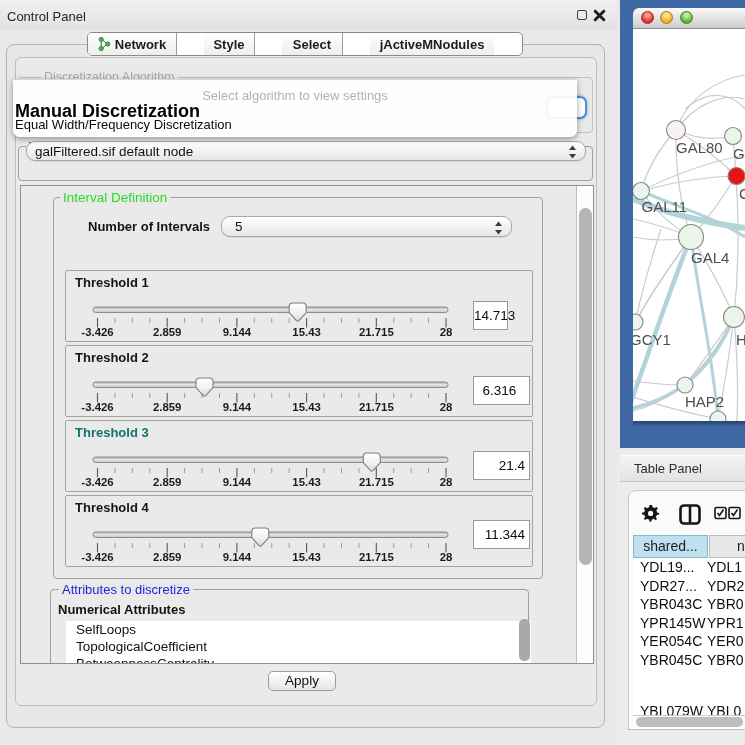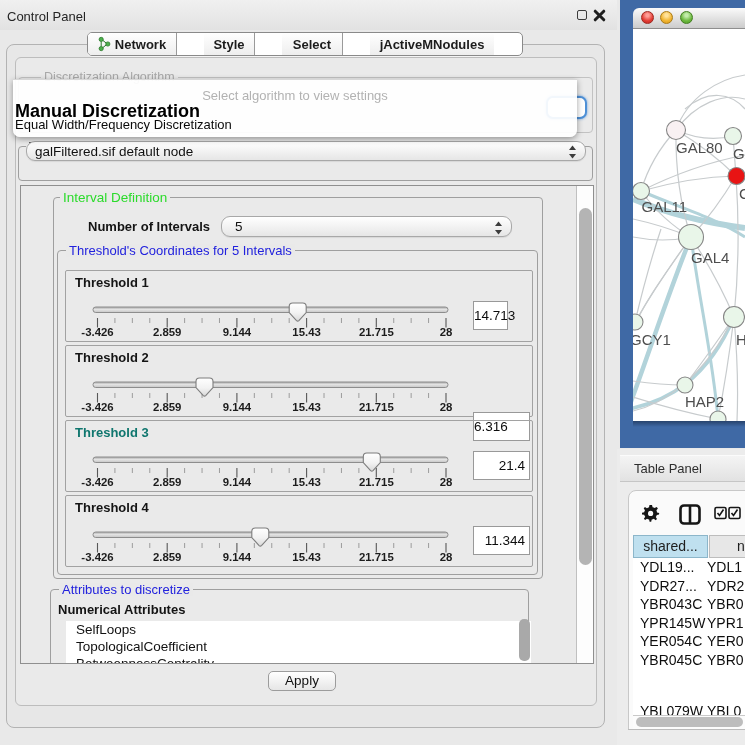--- a/index.html
+++ b/index.html
@@ -68,23 +68,20 @@
         <span style="left:6px;color:#2bdb2b;font-size:13.5px;">Interval Definition</span>
       </div>
   <div class="abs" style="left:67px;top:33px;font-size:13px;font-weight:bold;color:#141414;">Number of Intervals</div>
   <div class="cbx" style="left:200px;top:30px;width:291px;height:21px;line-height:20px;padding-left:13px;">5
     <svg class="abs" style="right:8px;top:3.5px;" width="9" height="14" viewBox="0 0 9 14">
           <path d="M4.5 0.5 L8 5 L1 5 Z" fill="#3c3c3c"></path>
           <path d="M4.5 13.5 L1 9 L8 9 Z" fill="#3c3c3c"></path>
         </svg>
   </div>
 
-  <div class="grp" style="left:36px;top:64px;width:481px;height:325px;">
-        <span style="left:8px;color:#2222dd;">Threshold's Coordinates for 5 Intervals</span>
-      </div>
 
   <div class="abs" style="left:44px;top:84px;width:468px;height:72px;border:1px solid #a2a2a2;border-radius:2px;">
         <div class="abs" style="left:9px;top:4px;font-size:13px;font-weight:bold;color:#141414;">Threshold 1</div>
         <svg class="abs" style="left:0;top:0;" width="468" height="72" viewBox="0 0 468 72">
           <defs>
             <linearGradient id="tg" x1="0" y1="0" x2="0" y2="1">
               <stop offset="0" stop-color="#a8a8a8"></stop>
               <stop offset="0.45" stop-color="#e3e3e3"></stop>
               <stop offset="1" stop-color="#c6c6c6"></stop>
             </linearGradient>
@@ -114,21 +111,21 @@
           <path d="M48.92 47 V52 M66.35 47 V52 M83.78 47 V52 M118.62 47 V52 M136.05 47 V52 M153.48 47 V52 M188.33 47 V52 M205.75 47 V52 M223.18 47 V52 M258.02 47 V52 M275.45 47 V52 M292.88 47 V52 M327.73 47 V52 M345.15 47 V52 M362.57 47 V52" stroke="#9c9c9c" stroke-width="1" fill="none"></path>
           <path d="M31.50 47 V56.5 M101.20 47 V56.5 M170.90 47 V56.5 M240.60 47 V56.5 M310.30 47 V56.5 M380.00 47 V56.5" stroke="#585858" stroke-width="1.1" fill="none"></path>
           <text x="31.5" y="65" font-size="11.4" font-weight="bold" fill="#1c1c1c" text-anchor="middle" font-family="Liberation Sans,sans-serif">-3.426</text>
           <text x="101.2" y="65" font-size="11.4" font-weight="bold" fill="#1c1c1c" text-anchor="middle" font-family="Liberation Sans,sans-serif">2.859</text>
           <text x="170.9" y="65" font-size="11.4" font-weight="bold" fill="#1c1c1c" text-anchor="middle" font-family="Liberation Sans,sans-serif">9.144</text>
           <text x="240.6" y="65" font-size="11.4" font-weight="bold" fill="#1c1c1c" text-anchor="middle" font-family="Liberation Sans,sans-serif">15.43</text>
           <text x="310.3" y="65" font-size="11.4" font-weight="bold" fill="#1c1c1c" text-anchor="middle" font-family="Liberation Sans,sans-serif">21.715</text>
           <text x="380.0" y="65" font-size="11.4" font-weight="bold" fill="#1c1c1c" text-anchor="middle" font-family="Liberation Sans,sans-serif">28</text>
           <path d="M130.0 41.5 L130.0 35.5 Q130.0 32 133.5 32 L143.5 32 Q147.0 32 147.0 35.5 L147.0 41.5 L139.7 49.6 Q138.5 50.6 137.3 49.6 Z" fill="url(#th)" stroke="#7d7d7d" stroke-width="1.1"></path>
         </svg>
-        <div class="abs" style="left:407px;top:30px;width:57px;height:29px;background:#fff;border:1px solid #999;font-size:13.5px;color:#0c0c0c;text-align:left;line-height:27px;padding-right:4px;margin-top:36px;">6.316</div>
+        <div class="abs" style="left:407px;top:30px;width:57px;height:29px;background:#fff;border:1px solid #999;font-size:13.5px;color:#0c0c0c;text-align:center;line-height:27px;padding-right:4px;">6.316</div>
       </div>
   <div class="abs" style="left:44px;top:234px;width:468px;height:72px;border:1px solid #a2a2a2;border-radius:2px;">
         <div class="abs" style="left:9px;top:4px;font-size:13px;font-weight:bold;color:#0f766e;">Threshold 3</div>
         <svg class="abs" style="left:0;top:0;" width="468" height="72" viewBox="0 0 468 72">
           <rect x="27" y="36" width="355" height="5.5" rx="2.7" fill="url(#tg)" stroke="#8d8d8d" stroke-width="1"></rect>
           <path d="M48.92 47 V52 M66.35 47 V52 M83.78 47 V52 M118.62 47 V52 M136.05 47 V52 M153.48 47 V52 M188.33 47 V52 M205.75 47 V52 M223.18 47 V52 M258.02 47 V52 M275.45 47 V52 M292.88 47 V52 M327.73 47 V52 M345.15 47 V52 M362.57 47 V52" stroke="#9c9c9c" stroke-width="1" fill="none"></path>
           <path d="M31.50 47 V56.5 M101.20 47 V56.5 M170.90 47 V56.5 M240.60 47 V56.5 M310.30 47 V56.5 M380.00 47 V56.5" stroke="#585858" stroke-width="1.1" fill="none"></path>
           <text x="31.5" y="65" font-size="11.4" font-weight="bold" fill="#1c1c1c" text-anchor="middle" font-family="Liberation Sans,sans-serif">-3.426</text>
           <text x="101.2" y="65" font-size="11.4" font-weight="bold" fill="#1c1c1c" text-anchor="middle" font-family="Liberation Sans,sans-serif">2.859</text>
           <text x="170.9" y="65" font-size="11.4" font-weight="bold" fill="#1c1c1c" text-anchor="middle" font-family="Liberation Sans,sans-serif">9.144</text>
@@ -146,21 +143,21 @@
           <path d="M48.92 47 V52 M66.35 47 V52 M83.78 47 V52 M118.62 47 V52 M136.05 47 V52 M153.48 47 V52 M188.33 47 V52 M205.75 47 V52 M223.18 47 V52 M258.02 47 V52 M275.45 47 V52 M292.88 47 V52 M327.73 47 V52 M345.15 47 V52 M362.57 47 V52" stroke="#9c9c9c" stroke-width="1" fill="none"></path>
           <path d="M31.50 47 V56.5 M101.20 47 V56.5 M170.90 47 V56.5 M240.60 47 V56.5 M310.30 47 V56.5 M380.00 47 V56.5" stroke="#585858" stroke-width="1.1" fill="none"></path>
           <text x="31.5" y="65" font-size="11.4" font-weight="bold" fill="#1c1c1c" text-anchor="middle" font-family="Liberation Sans,sans-serif">-3.426</text>
           <text x="101.2" y="65" font-size="11.4" font-weight="bold" fill="#1c1c1c" text-anchor="middle" font-family="Liberation Sans,sans-serif">2.859</text>
           <text x="170.9" y="65" font-size="11.4" font-weight="bold" fill="#1c1c1c" text-anchor="middle" font-family="Liberation Sans,sans-serif">9.144</text>
           <text x="240.6" y="65" font-size="11.4" font-weight="bold" fill="#1c1c1c" text-anchor="middle" font-family="Liberation Sans,sans-serif">15.43</text>
           <text x="310.3" y="65" font-size="11.4" font-weight="bold" fill="#1c1c1c" text-anchor="middle" font-family="Liberation Sans,sans-serif">21.715</text>
           <text x="380.0" y="65" font-size="11.4" font-weight="bold" fill="#1c1c1c" text-anchor="middle" font-family="Liberation Sans,sans-serif">28</text>
           <path d="M185.8 41.5 L185.8 35.5 Q185.8 32 189.3 32 L199.3 32 Q202.8 32 202.8 35.5 L202.8 41.5 L195.5 49.6 Q194.3 50.6 193.1 49.6 Z" fill="url(#th)" stroke="#7d7d7d" stroke-width="1.1"></path>
         </svg>
-        <div class="abs" style="left:407px;top:30px;width:57px;height:29px;background:#fff;border:1px solid #999;font-size:13.5px;color:#0c0c0c;text-align:right;line-height:27px;padding-right:4px;">11.344</div>
+        <div class="abs" style="left:407px;top:24px;width:57px;height:29px;background:#fff;border:1px solid #999;font-size:13.5px;color:#0c0c0c;text-align:right;line-height:27px;padding-right:4px;">11.344</div>
       </div>
 
   <div class="grp" style="left:29px;top:403px;width:479px;height:90px;border-radius:4px 4px 0 0;">
         <span style="left:8px;color:#2222dd;">Attributes to discretize</span>
       </div>
   <div class="abs" style="left:37px;top:416px;font-size:13px;font-weight:bold;color:#141414;">Numerical Attributes</div>
   <div class="abs" style="left:45px;top:435px;width:465px;height:43px;background:#fff;overflow:hidden;">
     <div style="font-size:13.5px;color:#111;padding-left:10px;line-height:16.8px;padding-top:1px;">SelfLoops<br>TopologicalCoefficient<br>BetweennessCentrality</div>
   </div>
   <div class="abs" style="left:498px;top:433px;width:11px;height:42px;background:#a9a9a9;border-radius:5px;"></div>

